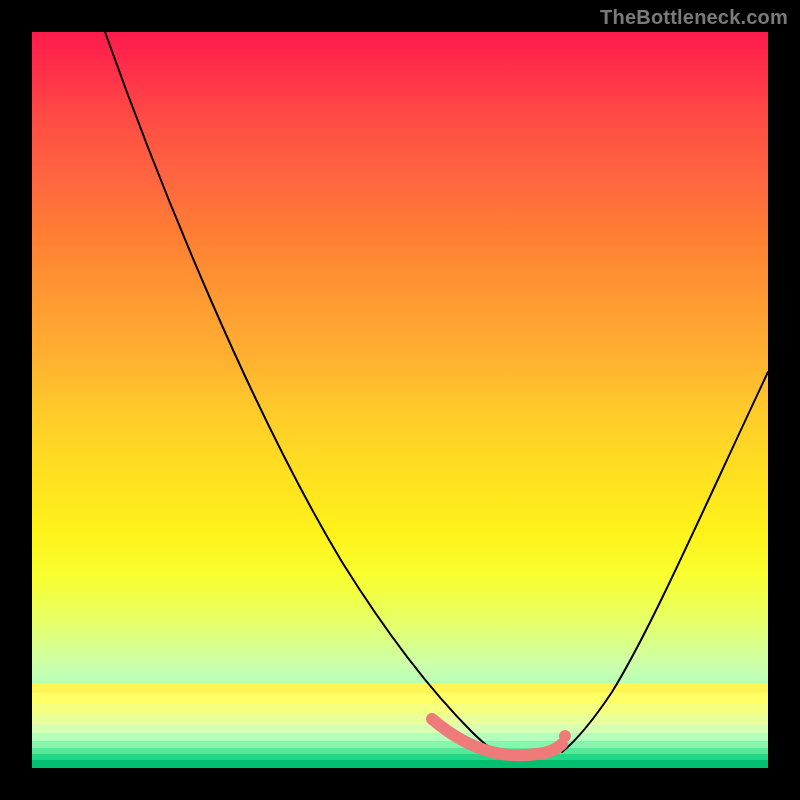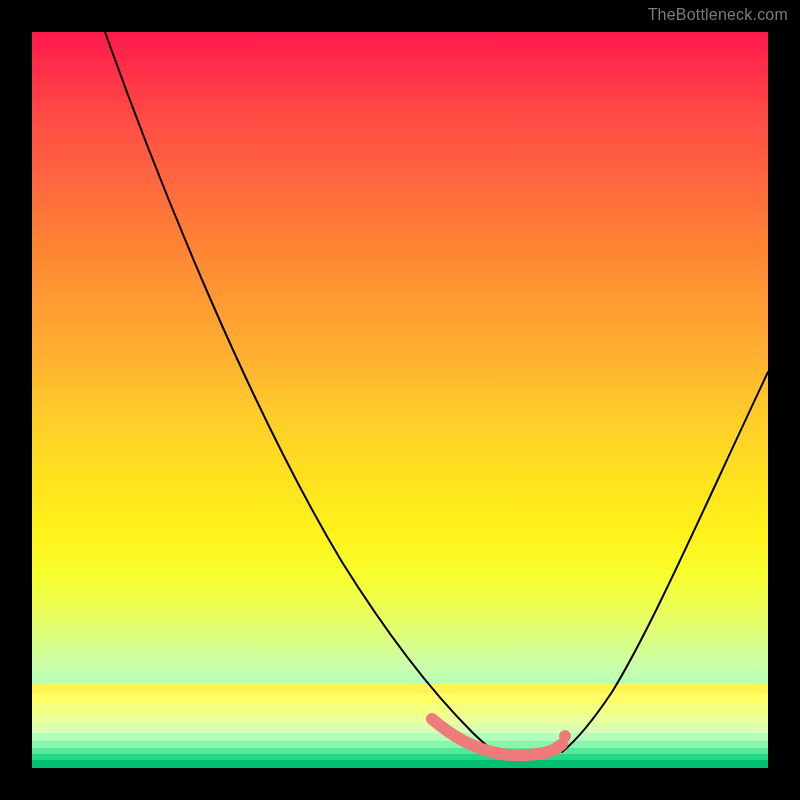--- a/index.html
+++ b/index.html
@@ -89,22 +89,22 @@
     stroke: #ef7a7a;
     stroke-width: 12;
     stroke-linecap: round;
     stroke-linejoin: round;
   }
   .watermark {
     position: absolute;
     top: 6px;
     right: 12px;
     color: #7a7a7a;
-    font-size: 16px;
-    font-weight: 400;
+    font-size: 20px;
+    font-weight: 700;
     letter-spacing: 0.2px;
     user-select: none;
     text-align: right;
   }
 </style>
 </head>
 <body>
 
 <div class="frame">
   <div class="plot-area">

